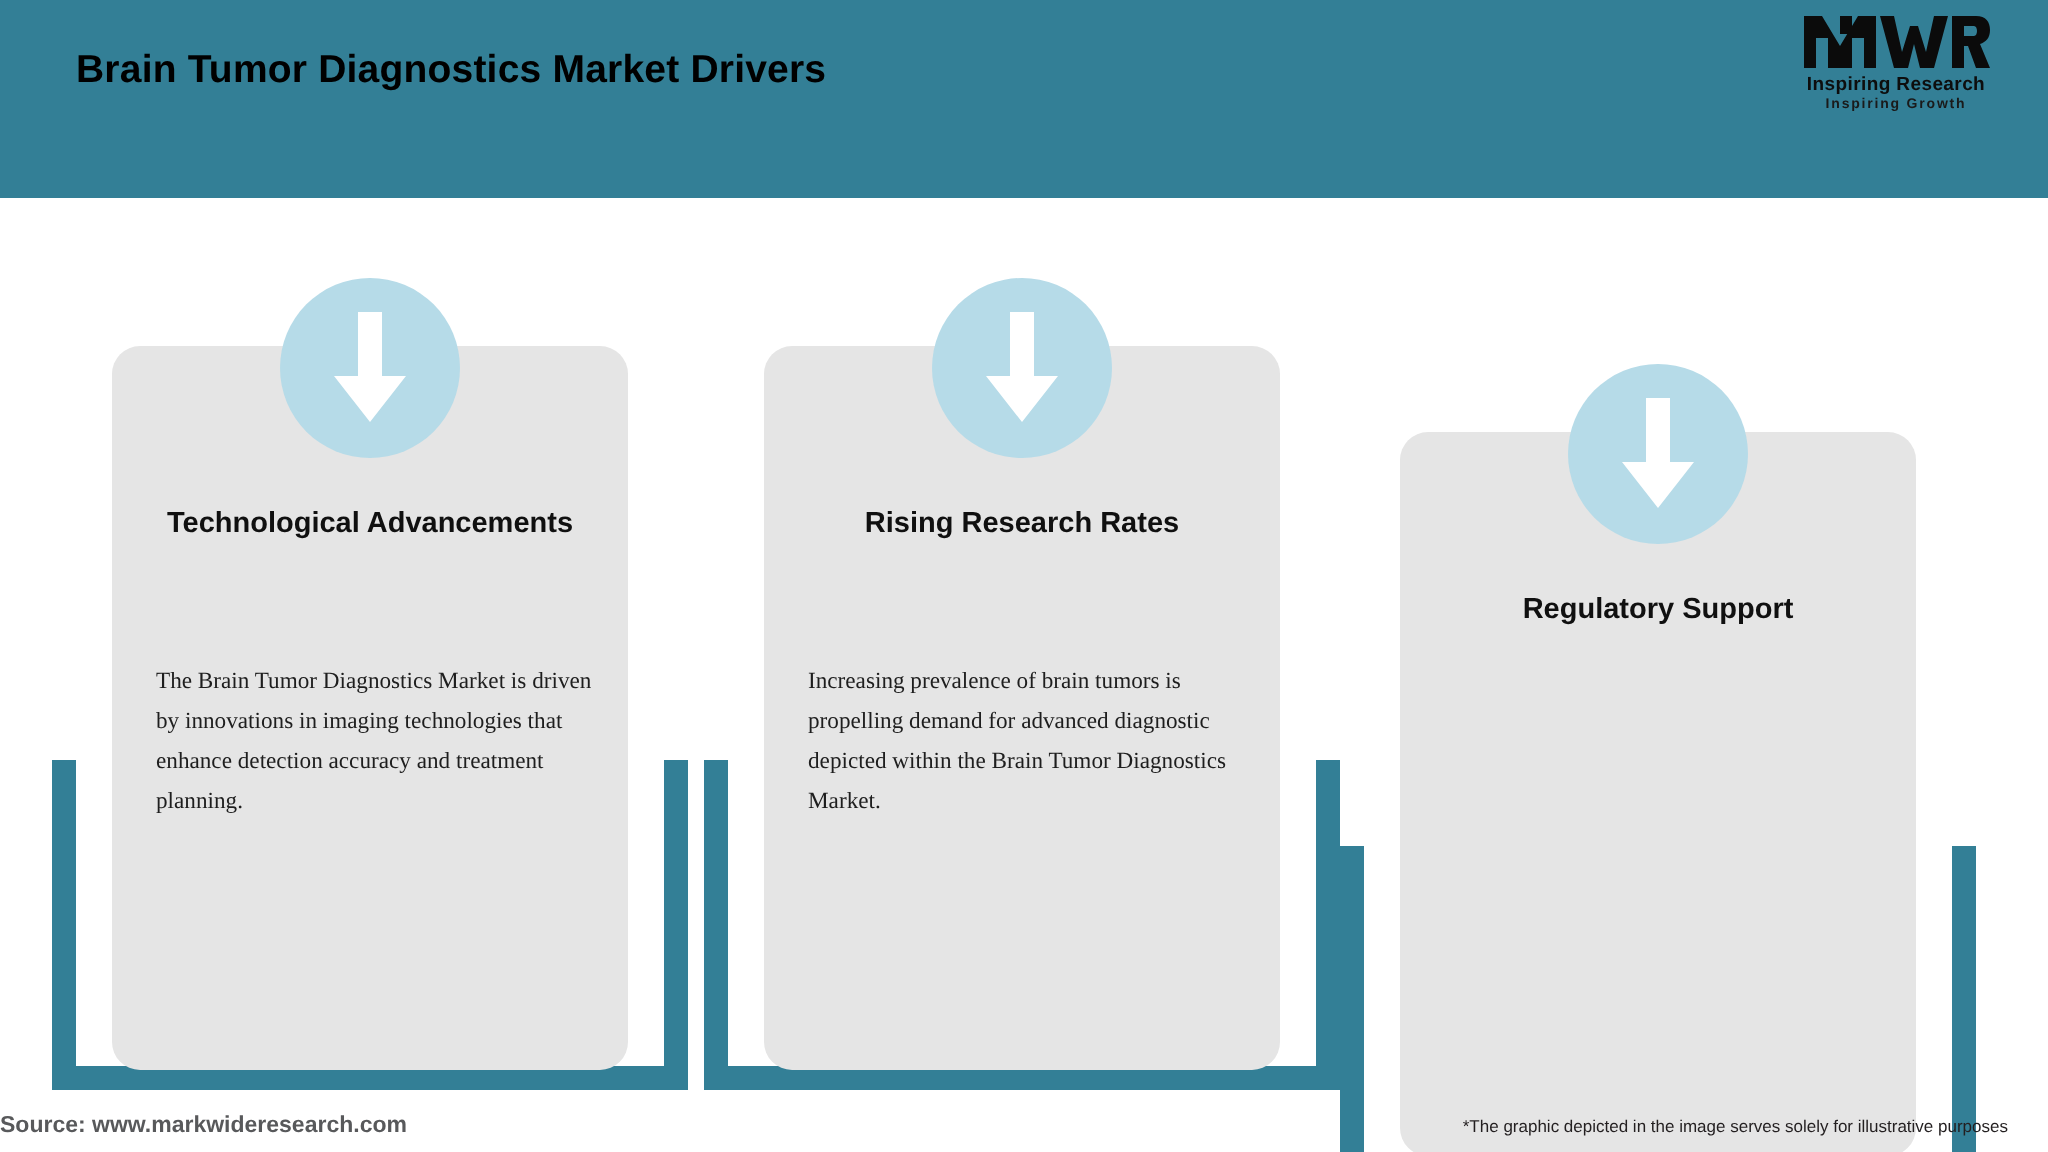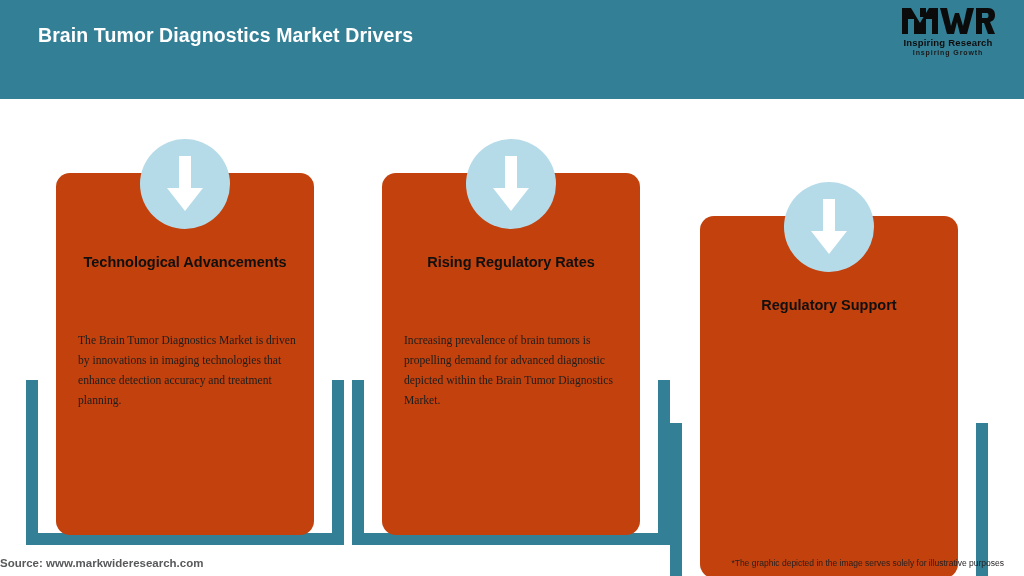--- a/index.html
+++ b/index.html
@@ -24,21 +24,21 @@
     height: 99px;
     background: #337f96;
     box-sizing: border-box;
   }
   .header-title {
     position: absolute;
     left: 38px;
     top: 24px;
     font-size: 19.5px;
     font-weight: bold;
-    color: #ffffff;
+    color: #000000;
     letter-spacing: 0.1px;
     white-space: nowrap;
   }
 
   
   .logo {
     position: absolute;
     right: 16px;
     top: 6px;
     width: 120px;
@@ -100,21 +100,21 @@
     border-bottom: 12px solid #337f96;
   }
 
   
   .card {
     position: absolute;
     left: 30px;
     top: 74px;
     width: 258px;
     height: 362px;
-    background: #c2410c;
+    background: #e5e5e5;
     border-radius: 14px;
     box-sizing: border-box;
   }
   .card-title {
     position: absolute;
     left: 0;
     top: 80px;
     width: 100%;
     text-align: center;
     font-size: 14.5px;
@@ -210,21 +210,21 @@
     <div class="icon-circle">
       <svg width="38" height="56" viewBox="0 0 38 56" aria-hidden="true">
         <path d="M13 0 L25 0 L25 32 L37 32 L19 55 L1 32 L13 32 Z" fill="#ffffff"></path>
       </svg>
     </div>
   </div>
 
   <div class="card-group g2">
     <div class="bracket"></div>
     <div class="card">
-      <div class="card-title">Rising Regulatory Rates</div>
+      <div class="card-title">Rising Research Rates</div>
       <div class="card-body">Increasing prevalence of brain tumors is propelling demand for advanced diagnostic depicted within the Brain Tumor Diagnostics Market.</div>
     </div>
     <div class="icon-circle">
       <svg width="38" height="56" viewBox="0 0 38 56" aria-hidden="true">
         <path d="M13 0 L25 0 L25 32 L37 32 L19 55 L1 32 L13 32 Z" fill="#ffffff"></path>
       </svg>
     </div>
   </div>
 
   <div class="card-group g3">

